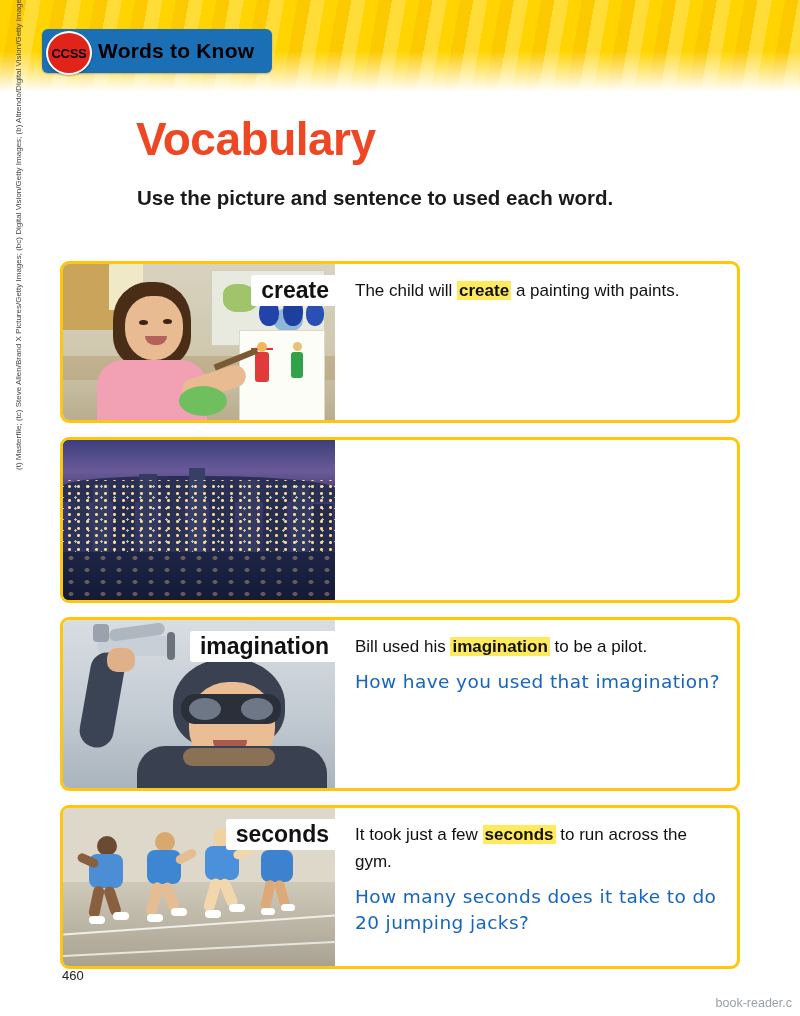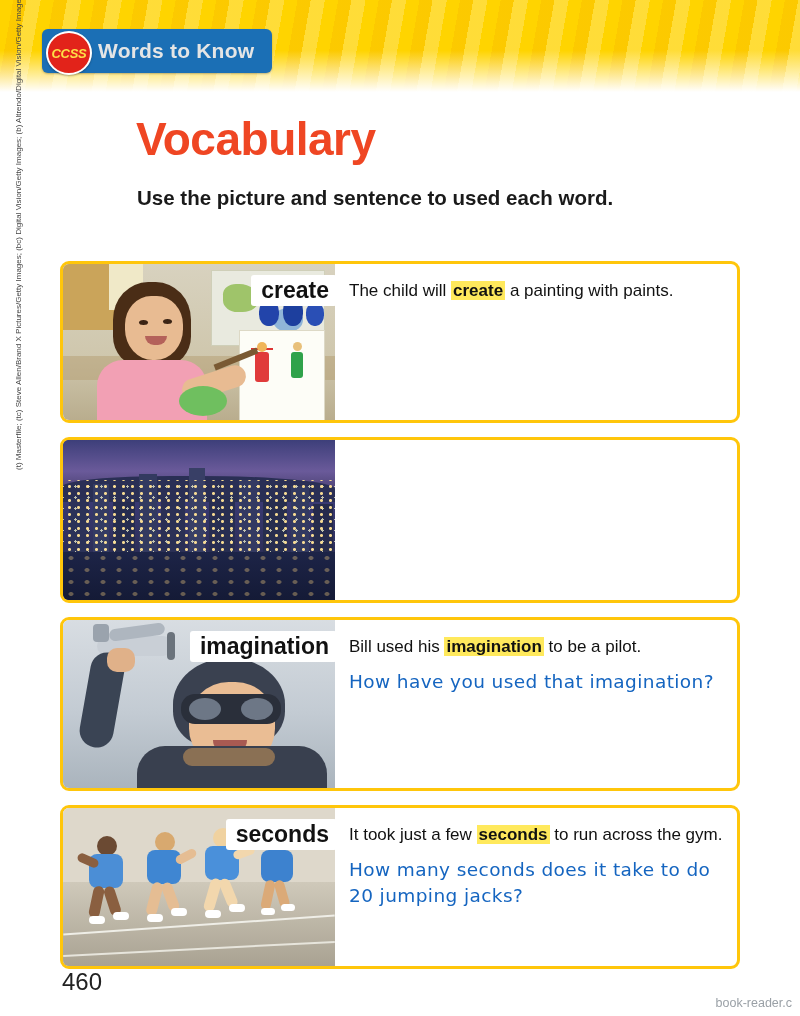--- a/index.html
+++ b/index.html
@@ -49,46 +49,45 @@
     top: 29px;
     height: 44px;
     background: #1b6fb5;
     border-radius: 6px;
     display: flex;
     align-items: center;
     padding: 0 18px 0 56px;
     box-shadow: 0 1px 2px rgba(0,0,0,.25);
   }
   .ccss-tab .label {
-    color: #e5e5e5;
+    color: #000000;
     font-size: 21px;
     font-weight: bold;
     letter-spacing: .2px;
     white-space: nowrap;
   }
   .ccss-badge {
     position: absolute;
     left: 46px;
     top: 31px;
     width: 42px;
     height: 40px;
     border-radius: 50%;
     background: #e2231a;
     border: 2px solid #ffffff;
     display: flex;
     align-items: center;
     justify-content: center;
     box-shadow: 0 1px 2px rgba(0,0,0,.3);
   }
   .ccss-badge span {
-    color: #fde047;
+    color: #000000;
     font-size: 13px;
     font-weight: bold;
     letter-spacing: -.3px;
-    font-style: italic;
   }
 
   
   .page-title {
     position: absolute;
     left: 136px;
     top: 112px;
     color: #ef4623;
     font-size: 46px;
     font-weight: bold;
@@ -120,21 +119,21 @@
     overflow: hidden;
   }
   .card .photo {
     width: 272px;
     flex: 0 0 272px;
     position: relative;
     overflow: hidden;
   }
   .card .body {
     flex: 1 1 auto;
-    padding: 13px 12px 12px 14px;
+    padding: 13px 12px 12px 20px;
     position: relative;
   }
   .word {
     position: absolute;
     right: 100%;
     top: 11px;
     margin-right: -2px;
     font-size: 23px;
     font-weight: bold;
     color: #111;
@@ -167,21 +166,21 @@
   .photo-create { background: linear-gradient(to bottom, #d8d2bf 0%, #cfc7ad 60%, #b9ad8e 100%); height: 100%; }
   .photo-city { background: linear-gradient(to bottom, #1b2550 0%, #3a3a73 38%, #20233f 100%); height: 100%; }
   .photo-pilot { background: linear-gradient(to bottom, #d8dde2 0%, #c3cbd3 55%, #aab4bd 100%); height: 100%; }
   .photo-run { background: linear-gradient(to bottom, #e7e2d6 0%, #d5cfc0 48%, #b8b2a3 100%); height: 100%; }
 
   
   .page-number {
     position: absolute;
     left: 62px;
     top: 968px;
-    font-size: 24px;
+    font-size: 13px;
     color: #222;
     font-weight: normal;
   }
   .watermark {
     position: absolute;
     right: 8px;
     bottom: 6px;
     font-size: 12.5px;
     color: #9aa0a6;
   }

